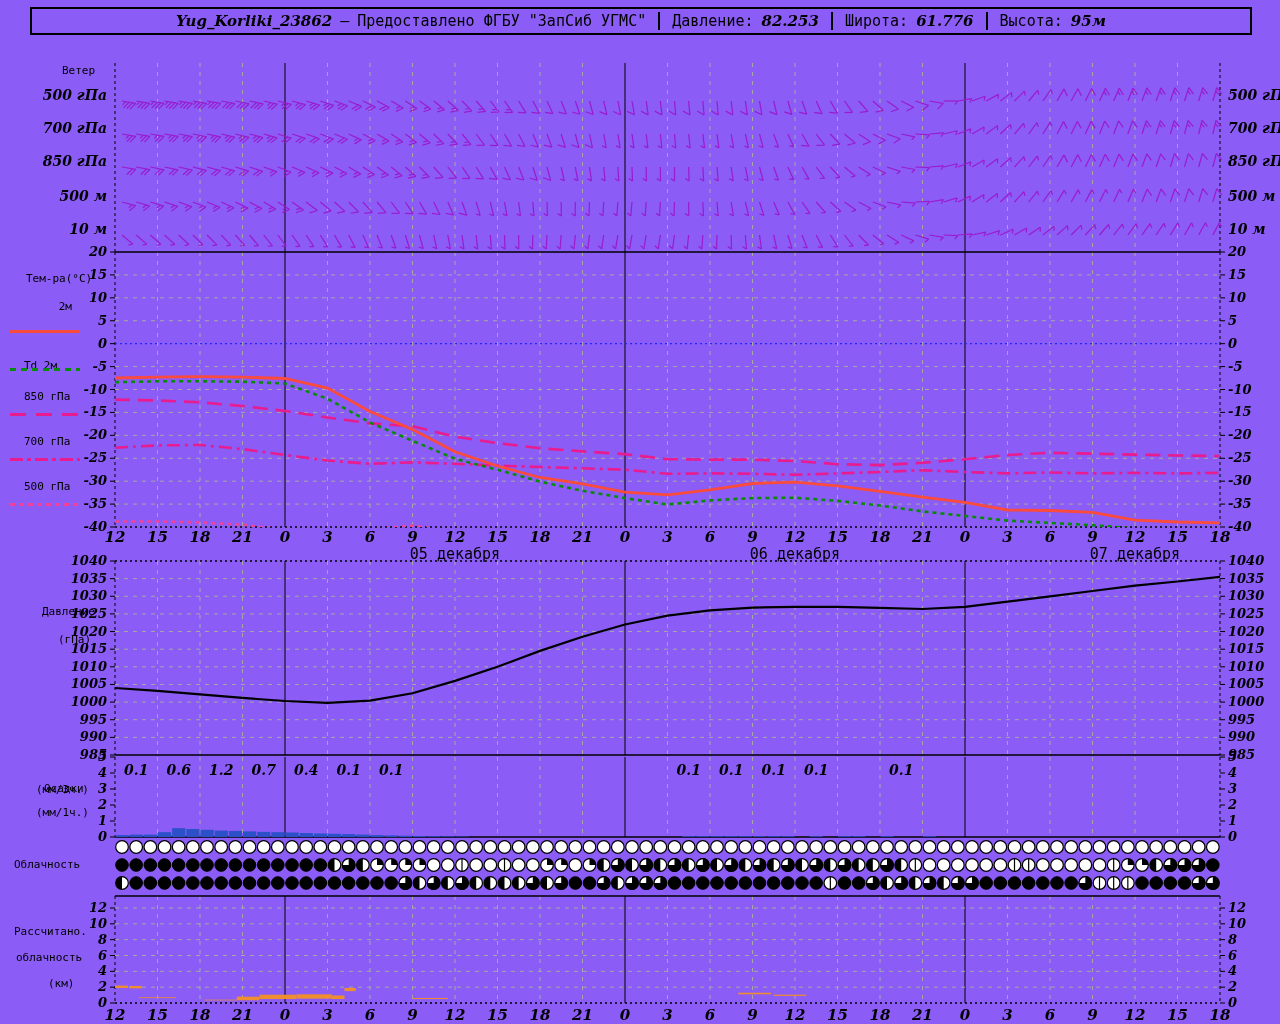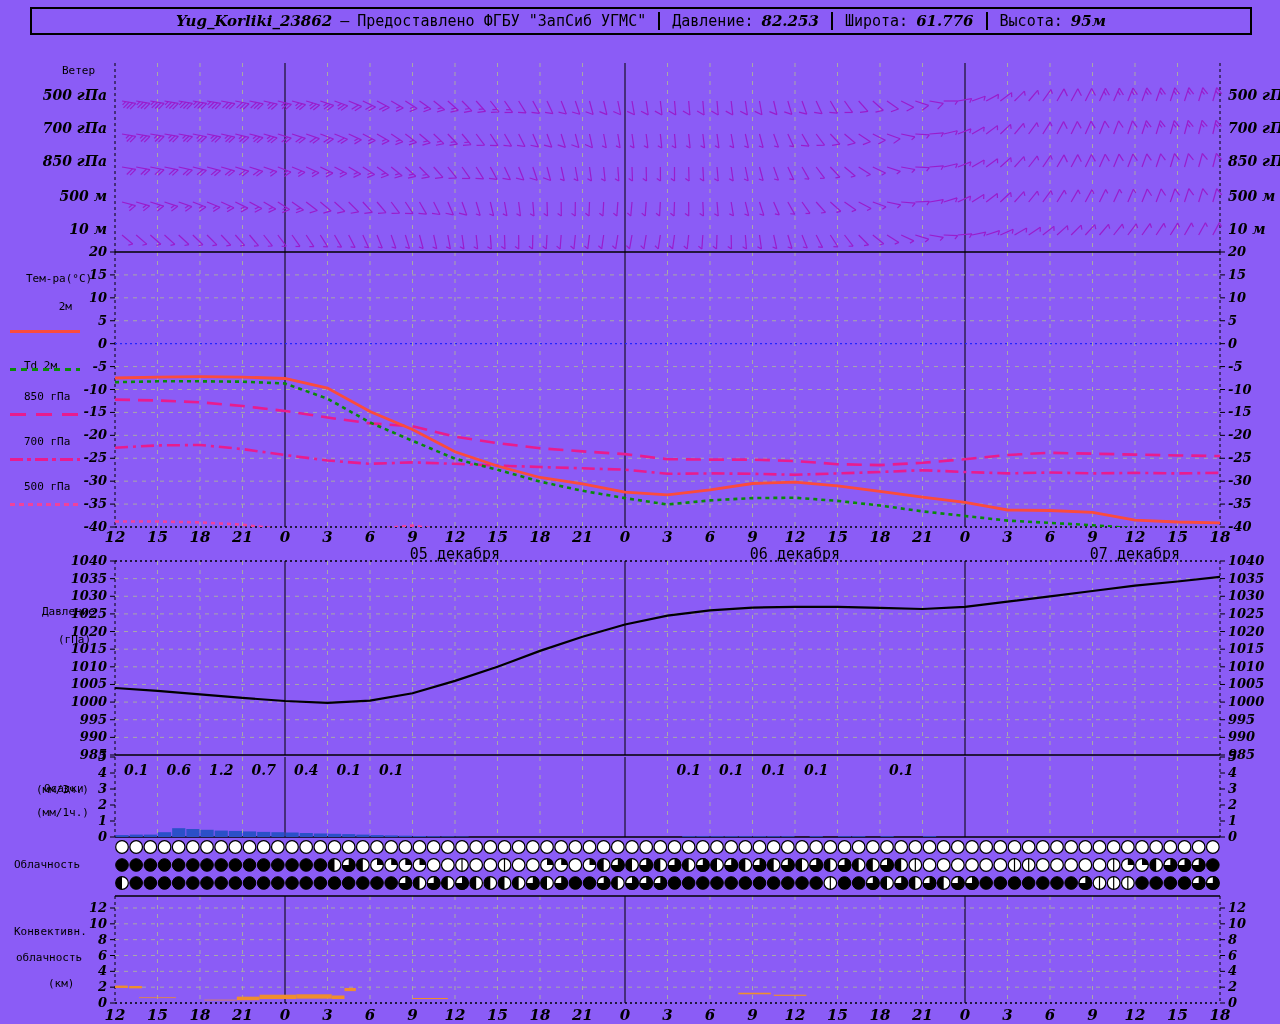--- a/index.html
+++ b/index.html
@@ -55,21 +55,21 @@
   <div class="llab" style="left:24px;top:435px;">700 гПа</div>
   <div class="ls" id="ls-700"></div>
   <div class="llab" style="left:24px;top:480px;">500 гПа</div>
   <div class="ls" id="ls-500"></div>
   <div class="llab" style="left:42px;top:605px;">Давление</div>
   <div class="llab" style="left:58px;top:633px;">(гПа)</div>
   <div class="llab" style="left:36px;top:758px;margin-top:25px;">(мм/3ч.)</div>
   <div class="llab" style="left:44px;top:782px;">Осадки</div>
   <div class="llab" style="left:36px;top:806px;">(мм/1ч.)</div>
   <div class="llab" style="left:14px;top:858px;">Облачность</div>
-  <div class="llab" style="left:14px;top:925px;">Конвективн.</div>
+  <div class="llab" style="left:14px;top:925px;">Рассчитано.</div>
   <div class="llab" style="left:16px;top:951px;">облачность</div>
   <div class="llab" style="left:48px;top:977px;text-align:center;">(км)</div>
 
   <svg id="chart" width="1280" height="1024" style="position:absolute;left:0;top:0;">
       <g>
         <line x1="115" y1="63" x2="115" y2="252" stroke="#000" stroke-dasharray="3 3" stroke-width="1"></line>
         <line x1="157.5" y1="63" x2="157.5" y2="252" stroke="#a8a8a8" stroke-dasharray="4 5" stroke-width="1"></line>
         <line x1="200" y1="63" x2="200" y2="252" stroke="#a8a8a8" stroke-dasharray="4 5" stroke-width="1"></line>
         <line x1="242.5" y1="63" x2="242.5" y2="252" stroke="#a8a8a8" stroke-dasharray="4 5" stroke-width="1"></line>
         <line x1="285" y1="63" x2="285" y2="252" stroke="#000" stroke-width="1"></line>

